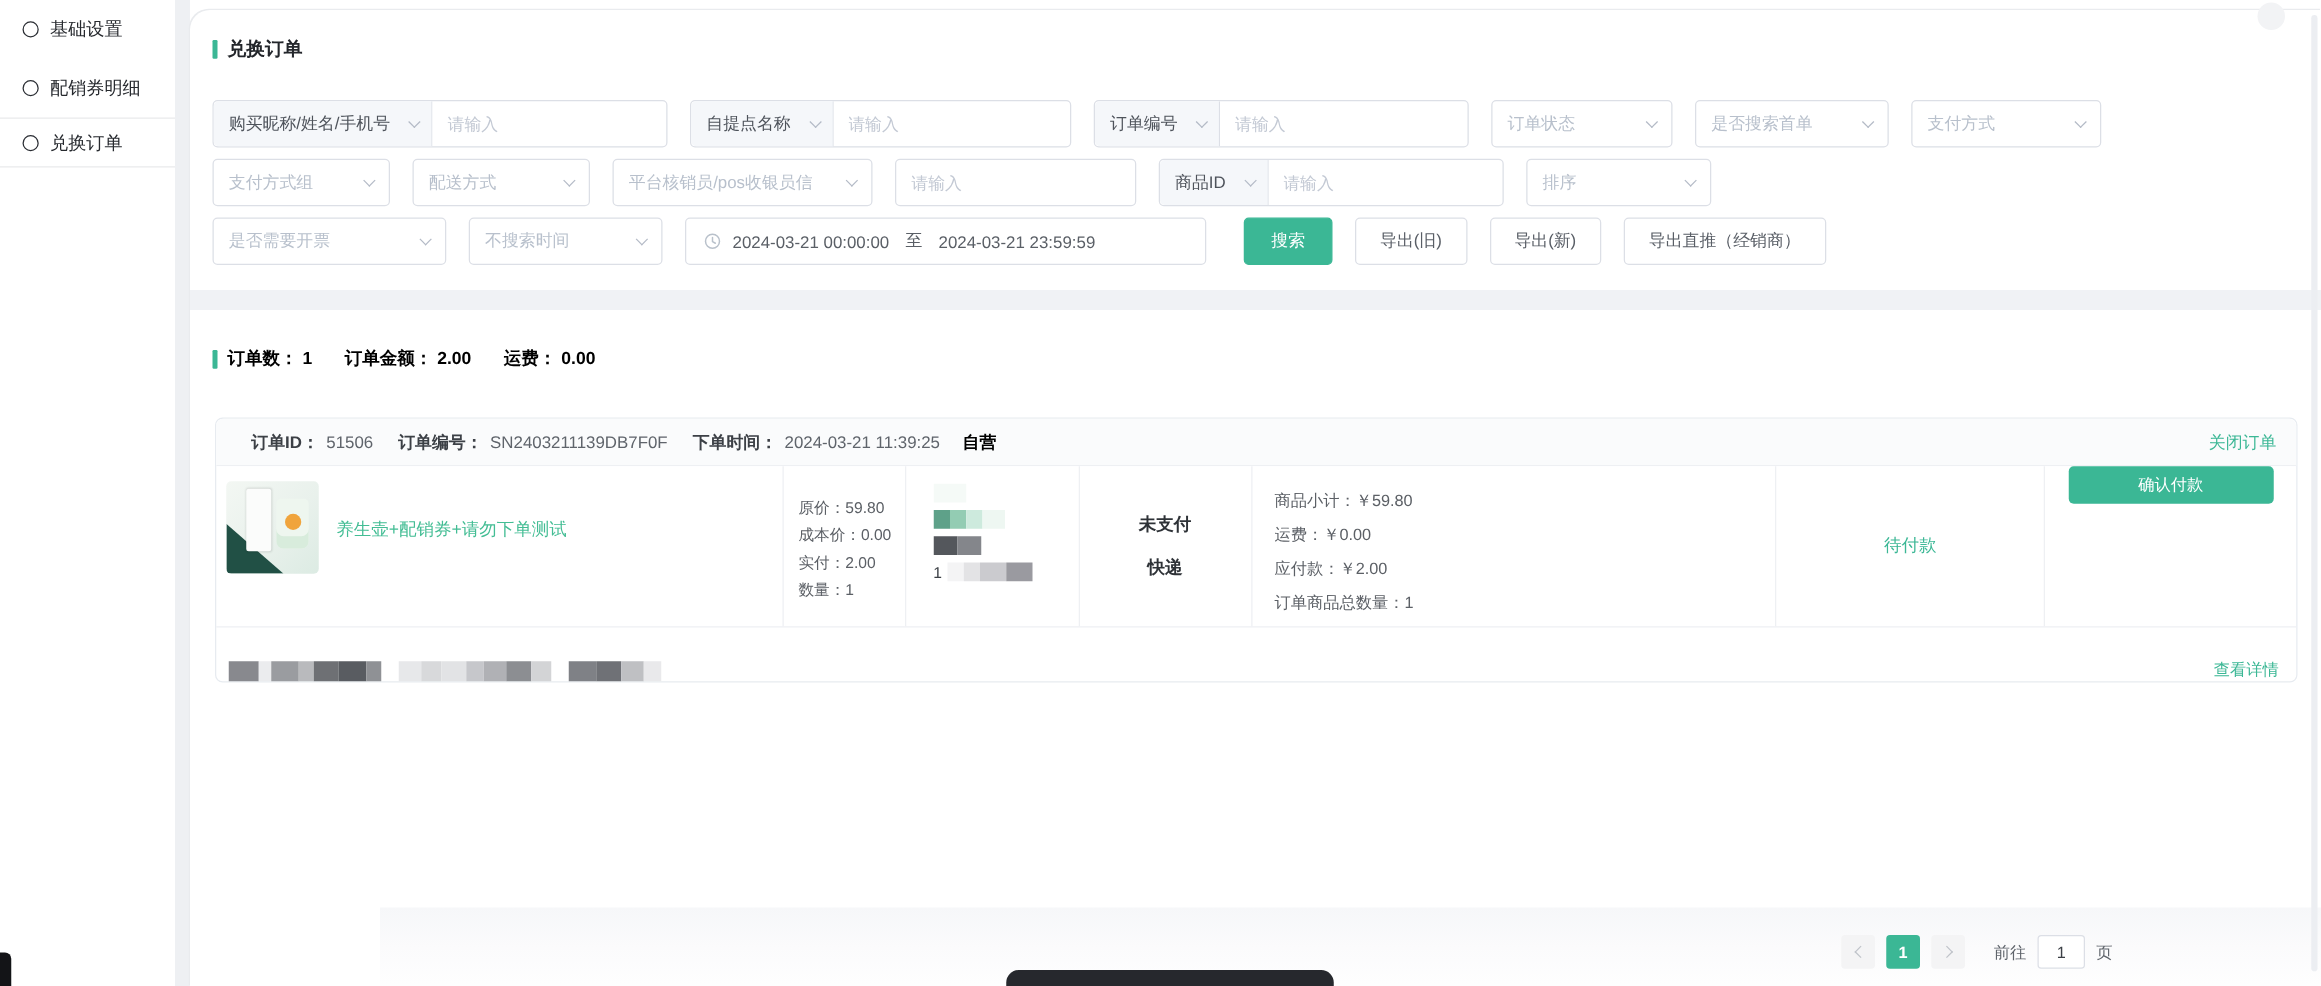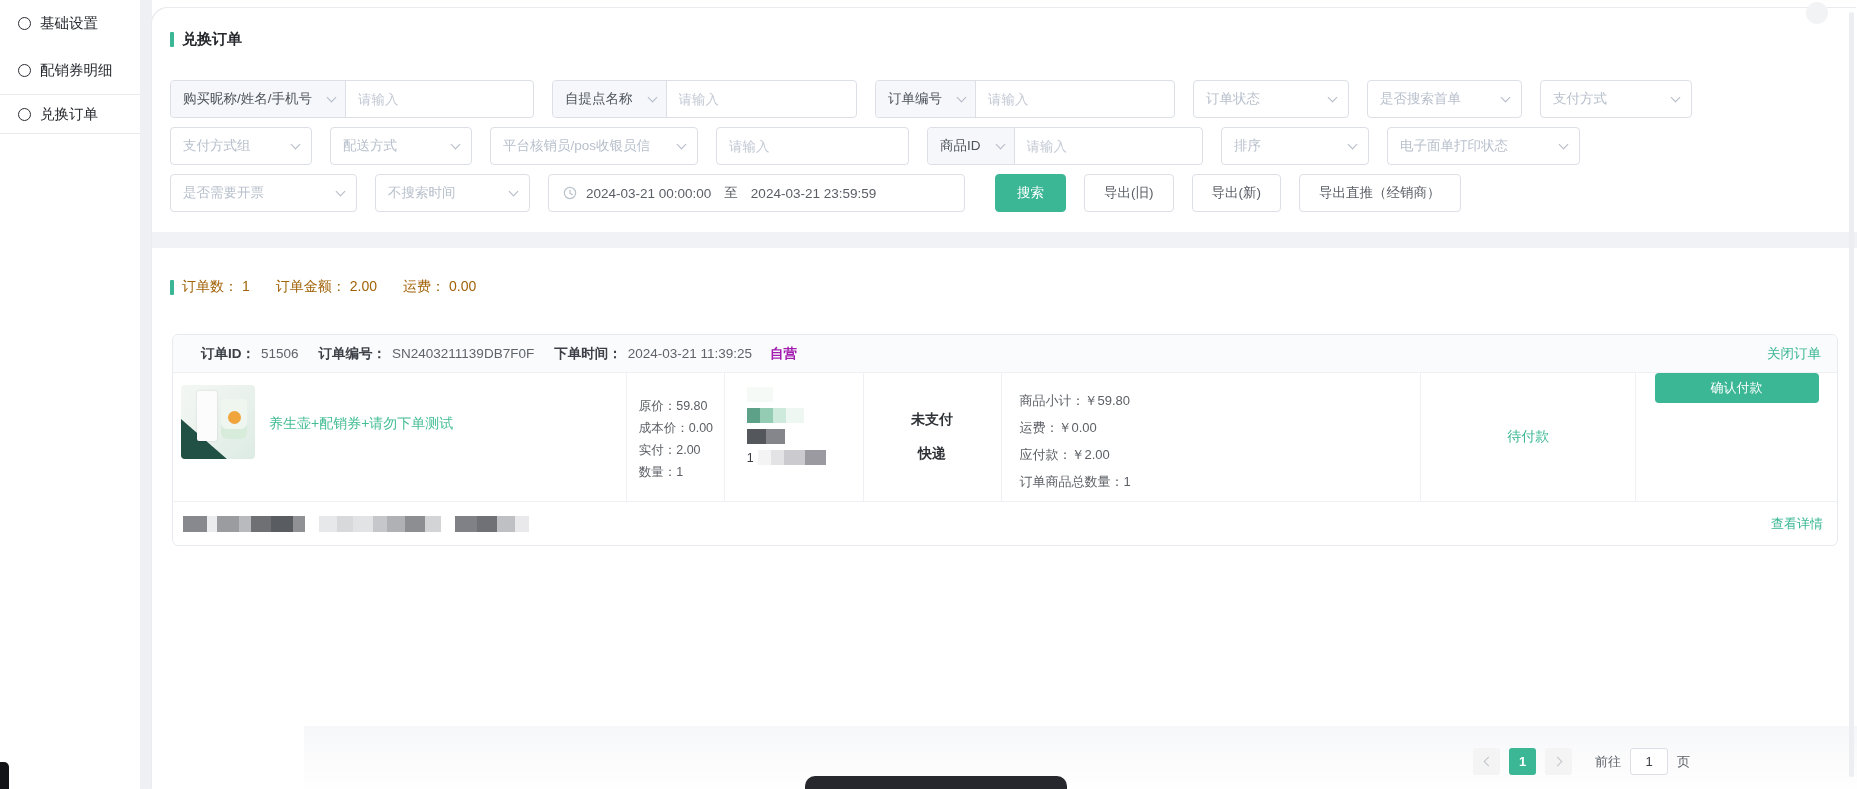--- a/index.html
+++ b/index.html
@@ -40,30 +40,30 @@
     padding:0 14px; font-size:13.5px; color:#5a5f66; white-space:nowrap; }
   .btn { height:38px; border-radius:4px; font-size:13.5px; display:inline-flex; align-items:center; justify-content:center; cursor:pointer; }
   .btn-primary { background:#3bb795; color:#fff; border:1px solid #3bb795; padding:0 21px; margin-left:12px; }
   .btn-plain { background:#fff; color:#595e66; border:1px solid #dcdfe6; padding:0 19px; }
 
   .band { margin-top:20px; width:1705px; height:16px; background:#f0f2f5; }
 
   
   .summary { display:flex; align-items:center; margin:30px 0 0 18px; }
   .summary .green-bar { height:15px; }
-  .sum-item { font-size:14px; font-weight:normal; color:#a16207; margin-right:26px; display:flex; }
+  .sum-item { font-size:14px; font-weight:bold; color:#000000; margin-right:26px; display:flex; }
   .sum-item .val { margin-left:4px; }
 
   
   .order-card { margin:38px 0 0 20px; width:1666px; border:1px solid #e7ebf0; border-radius:6px; background:#fff; }
   .order-head { height:38px; background:#fafbfc; border-bottom:1px solid #eef0f3; border-radius:6px 6px 0 0;
     display:flex; align-items:center; padding:0 16px; font-size:13.5px; color:#5f646b; gap:6px; }
   .oh-label { color:#3c4046; font-weight:bold; margin-left:14px; }
   .oh-label:first-child { margin-left:12px; }
-  .oh-tag { color:#a21caf; font-weight:bold; margin-left:12px; }
+  .oh-tag { color:#000000; font-weight:bold; margin-left:12px; }
   .oh-close { margin-left:auto; color:#3bb795; font-size:13.5px; cursor:pointer; }
   .order-body { display:flex; height:128px; }
   .ocol { border-left:1px solid #eef0f3; }
   .ocol:first-child { border-left:none; }
   .col-product { width:453px; display:flex; padding:12px 0 0 8px; }
   .thumb { width:74px; height:74px; border-radius:4px; position:relative; overflow:hidden;
     background:linear-gradient(135deg,#f3f7f3 0%,#e9f1ec 55%,#dcebe3 100%); flex:none; cursor:pointer; }
   .thumb .tri { position:absolute; left:0; bottom:0; width:100%; height:100%;
     background:#215045; clip-path:polygon(0 46%, 0 100%, 62% 100%); }
   .thumb .label-card { position:absolute; left:16px; top:6px; width:20px; height:50px; background:#fbfcfb; border-radius:2px;
@@ -77,21 +77,21 @@
   .blocks { display:flex; height:15px; }
   .blocks > div { height:100%; }
   .mix-row { display:flex; align-items:center; gap:4px; font-size:12.5px; color:#3c4046; }
   .col-status { width:138px; display:flex; flex-direction:column; align-items:center; justify-content:center; gap:16px;
     font-size:14px; font-weight:bold; color:#2e3237; }
   .col-totals { width:420px; padding:14px 0 0 18px; font-size:13px; color:#5c6066; line-height:27px; white-space:nowrap; }
   .col-state { width:215px; display:flex; align-items:center; justify-content:center; font-size:14px; color:#3bb795; }
   .col-action { width:202px; display:flex; align-items:flex-start; justify-content:center; }
   .confirm-btn { width:164px; height:30px; background:#3bb795; color:#fff; font-size:13px; border:none; border-radius:4px;
     display:flex; align-items:center; justify-content:center; cursor:pointer; }
-  .order-foot { height:44px; border-top:1px solid #eef0f3; display:flex; align-items:center; padding:0 14px 0 10px;font-family:Liberation Serif, serif; }
+  .order-foot { height:44px; border-top:1px solid #eef0f3; display:flex; align-items:flex-end; padding:0 14px 0 10px;font-family:Liberation Serif, serif; }
   .foot-groups { display:flex; gap:14px; align-items:center; }
   .foot-groups .blocks { height:16px; }
   .detail-link { margin-left:auto; color:#3bb795; font-size:13px; cursor:pointer; }
 
   
   .fade-band { position:absolute; left:152px; right:0; top:718px; height:71px;
     background:linear-gradient(180deg,#f6f7f9 0%,#fbfbfc 45%,#ffffff 100%); z-index:1; }
   .pager { position:absolute; right:167px; bottom:14px; display:flex; align-items:center; gap:9px; z-index:5; }
   .pg-btn { width:27px; height:27px; background:#f4f4f5; border-radius:3px; display:flex; align-items:center; justify-content:center; cursor:pointer; }
   .pg-chev { width:7px; height:7px; border-right:1.5px solid #bfc3c9; border-bottom:1.5px solid #bfc3c9; }
@@ -155,21 +155,21 @@
             </span>
             <input placeholder="请输入" style="">
           </div>
           <div class="field" style="width:300px">
             <span class="prefix">
               <span>订单编号</span>
               <span class="chev"></span>
             </span>
             <input placeholder="请输入" style="">
           </div>
-          <div class="select" style="width:156px">
+          <div class="select" style="width:145px">
             <span>订单状态</span>
             <span class="chev"></span>
           </div>
           <div class="select" style="width:155px">
             <span>是否搜索首单</span>
             <span class="chev"></span>
           </div>
           <div class="select" style="width:152px">
             <span>支付方式</span>
             <span class="chev"></span>
@@ -194,24 +194,20 @@
           </div>
           <div class="field" style="width:276px">
             <span class="prefix">
               <span>商品ID</span>
               <span class="chev"></span>
             </span>
             <input placeholder="请输入" style="">
           </div>
           <div class="select" style="width:148px">
             <span>排序</span>
-            <span class="chev"></span>
-          </div>
-          <div class="select" style="width:193px">
-            <span>电子面单打印状态</span>
             <span class="chev"></span>
           </div>
         </div>
 
         <div class="frow">
           <div class="select" style="width:187px">
             <span>是否需要开票</span>
             <span class="chev"></span>
           </div>
           <div class="select" style="width:155px">

